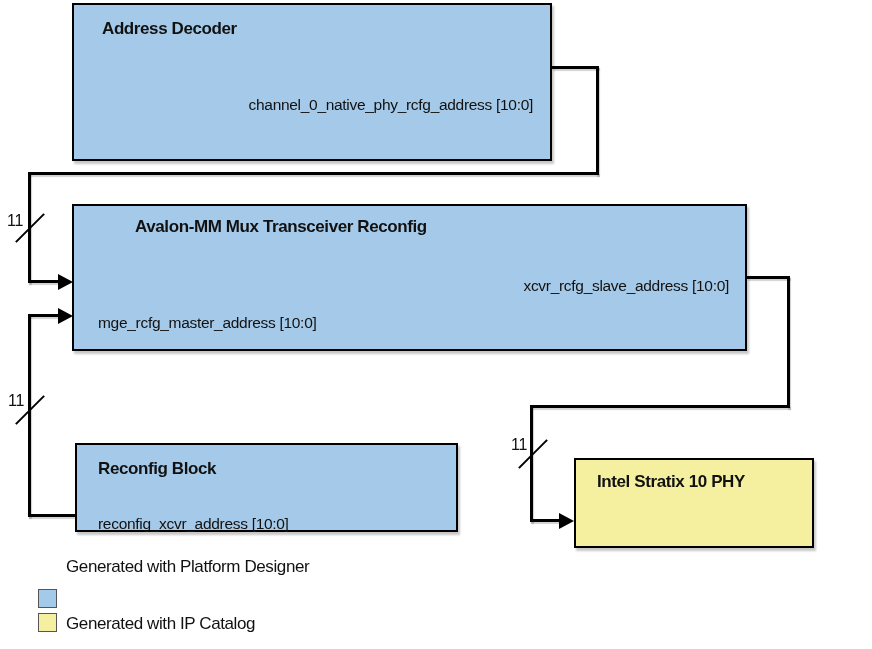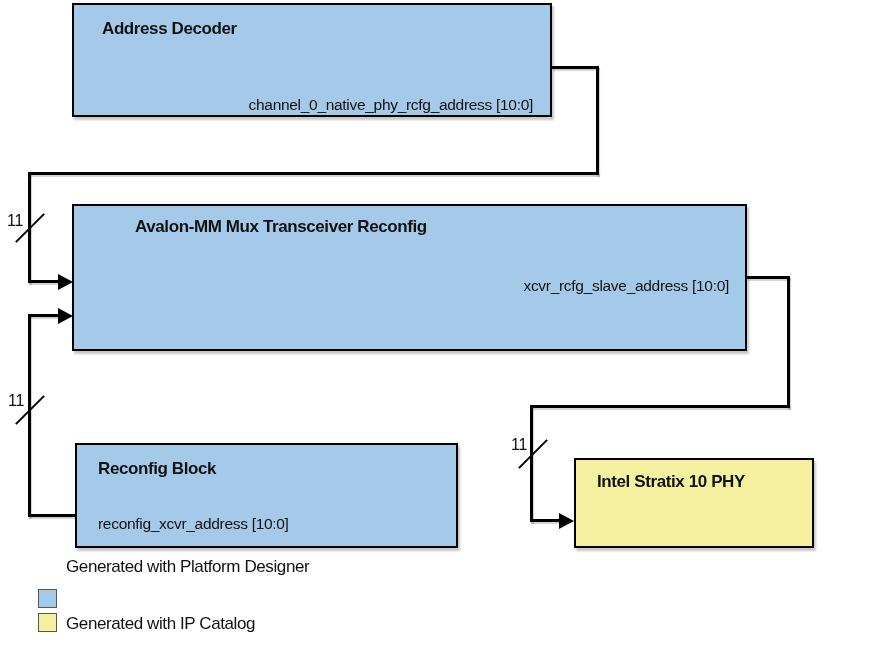--- a/index.html
+++ b/index.html
@@ -76,31 +76,32 @@
     letter-spacing:-0.4px;
     line-height:19px;
     white-space:nowrap;
   }
 </style>
 </head>
 <body>
 
 <div id="canvas">
 
-  <div class="block blue" style="left:72px;top:3px;width:480px;height:114px;">
+  <div class="block blue" style="left:72px;top:3px;width:480px;height:158px;">
     <span class="block-title" style="left:28px;top:14px;">Address Decoder</span>
     <span class="port" style="right:17px;top:85px;">channel_0_native_phy_rcfg_address [10:0]</span>
   </div>
 
   <div class="block blue" style="left:72px;top:204px;width:675px;height:147px;">
     <span class="block-title" style="left:24px;top:11px;margin-left:37px;">Avalon-MM Mux Transceiver Reconfig</span>
+    <span class="port" style="left:24px;top:102px;">mge_rcfg_master_address [10:0]</span>
     <span class="port" style="right:16px;top:65px;">xcvr_rcfg_slave_address [10:0]</span>
   </div>
 
-  <div class="block blue" style="left:75px;top:443px;width:383px;height:105px;">
+  <div class="block blue" style="left:75px;top:443px;width:383px;height:89px;">
     <span class="block-title" style="left:21px;top:14px;">Reconfig Block</span>
     <span class="port" style="left:21px;top:64px;">reconfig_xcvr_address [10:0]</span>
   </div>
 
   <div class="block yellow" style="left:574px;top:458px;width:240px;height:90px;">
     <span class="block-title" style="left:21px;top:12px;">Intel Stratix 10 PHY</span>
   </div>
 
   <div class="wire" style="left:552px;top:66px;width:47px;height:3px;"></div>
   <div class="wire" style="left:596px;top:66px;width:3px;height:109px;"></div>

